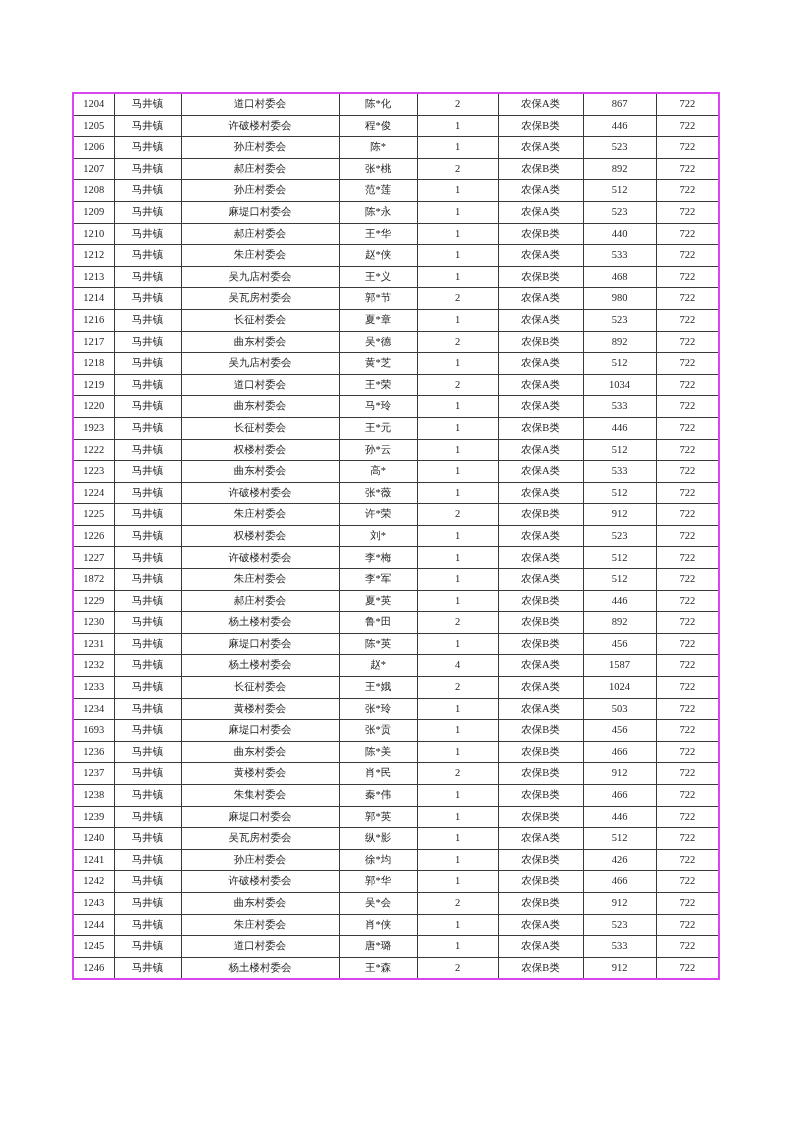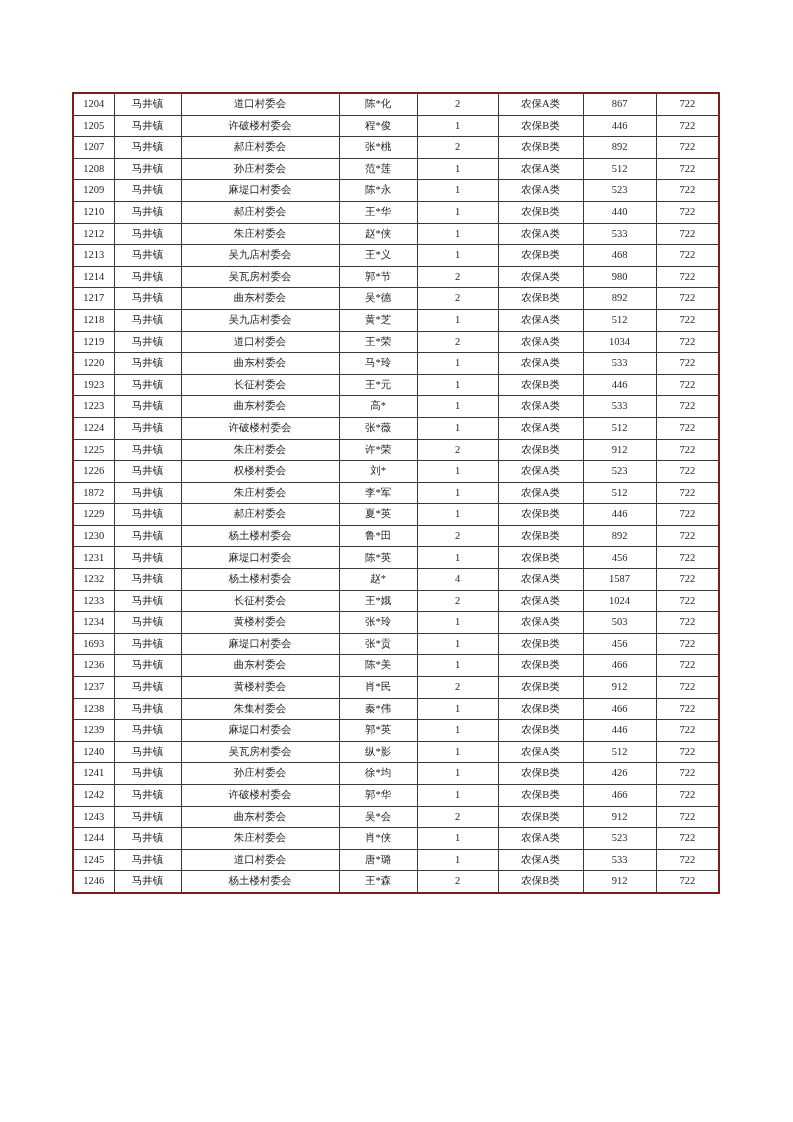--- a/index.html
+++ b/index.html
@@ -16,21 +16,21 @@
     color: #262626;
     overflow: hidden;
   }
   table.roster {
     position: absolute;
     left: 72px;
     top: 92px;
     width: 646px;
     border-collapse: collapse;
     table-layout: fixed;
-    border: 2px solid #7f1d1d;
+    border: 2px solid #d946ef;
   }
   table.roster td {
     border: 1px solid #3a3a3a;
     height: 20.6px;
     padding: 0 2px;
     text-align: center;
     vertical-align: middle;
     font-size: 10.5px;
     line-height: 1;
     white-space: nowrap;
@@ -68,20 +68,30 @@
           <td>1205</td>
           <td>马井镇</td>
           <td>许破楼村委会</td>
           <td>程*俊</td>
           <td>1</td>
           <td>农保B类</td>
           <td>446</td>
           <td>722</td>
         </tr>
         <tr>
+          <td>1206</td>
+          <td>马井镇</td>
+          <td>孙庄村委会</td>
+          <td>陈*</td>
+          <td>1</td>
+          <td>农保A类</td>
+          <td>523</td>
+          <td>722</td>
+        </tr>
+        <tr>
           <td>1207</td>
           <td>马井镇</td>
           <td>郝庄村委会</td>
           <td>张*桃</td>
           <td>2</td>
           <td>农保B类</td>
           <td>892</td>
           <td>722</td>
         </tr>
         <tr>
@@ -138,20 +148,30 @@
           <td>1214</td>
           <td>马井镇</td>
           <td>吴瓦房村委会</td>
           <td>郭*节</td>
           <td>2</td>
           <td>农保A类</td>
           <td>980</td>
           <td>722</td>
         </tr>
         <tr>
+          <td>1216</td>
+          <td>马井镇</td>
+          <td>长征村委会</td>
+          <td>夏*章</td>
+          <td>1</td>
+          <td>农保A类</td>
+          <td>523</td>
+          <td>722</td>
+        </tr>
+        <tr>
           <td>1217</td>
           <td>马井镇</td>
           <td>曲东村委会</td>
           <td>吴*德</td>
           <td>2</td>
           <td>农保B类</td>
           <td>892</td>
           <td>722</td>
         </tr>
         <tr>
@@ -188,20 +208,30 @@
           <td>1923</td>
           <td>马井镇</td>
           <td>长征村委会</td>
           <td>王*元</td>
           <td>1</td>
           <td>农保B类</td>
           <td>446</td>
           <td>722</td>
         </tr>
         <tr>
+          <td>1222</td>
+          <td>马井镇</td>
+          <td>权楼村委会</td>
+          <td>孙*云</td>
+          <td>1</td>
+          <td>农保A类</td>
+          <td>512</td>
+          <td>722</td>
+        </tr>
+        <tr>
           <td>1223</td>
           <td>马井镇</td>
           <td>曲东村委会</td>
           <td>高*</td>
           <td>1</td>
           <td>农保A类</td>
           <td>533</td>
           <td>722</td>
         </tr>
         <tr>
@@ -225,20 +255,30 @@
           <td>722</td>
         </tr>
         <tr>
           <td>1226</td>
           <td>马井镇</td>
           <td>权楼村委会</td>
           <td>刘*</td>
           <td>1</td>
           <td>农保A类</td>
           <td>523</td>
+          <td>722</td>
+        </tr>
+        <tr>
+          <td>1227</td>
+          <td>马井镇</td>
+          <td>许破楼村委会</td>
+          <td>李*梅</td>
+          <td>1</td>
+          <td>农保A类</td>
+          <td>512</td>
           <td>722</td>
         </tr>
         <tr>
           <td>1872</td>
           <td>马井镇</td>
           <td>朱庄村委会</td>
           <td>李*军</td>
           <td>1</td>
           <td>农保A类</td>
           <td>512</td>

